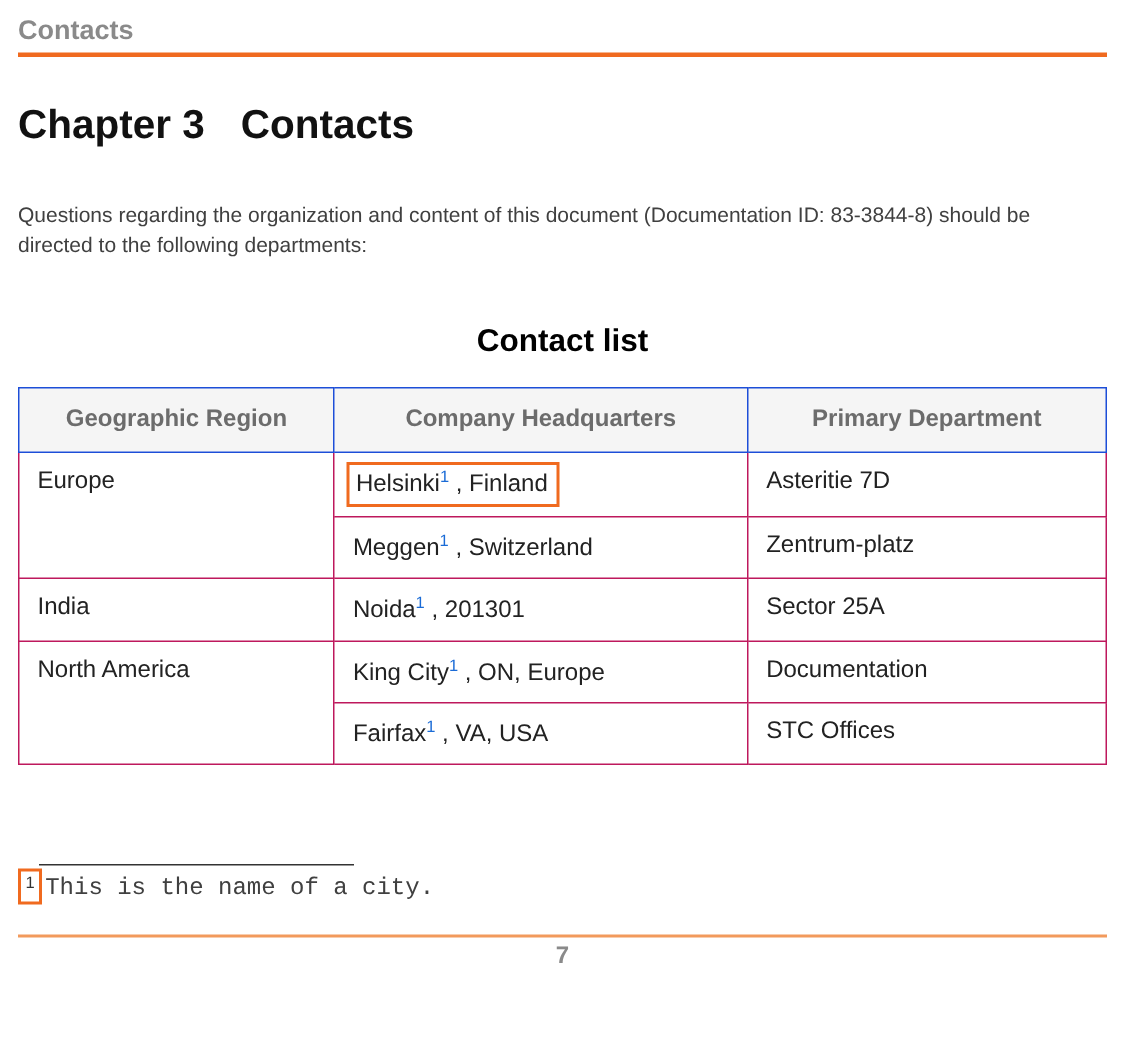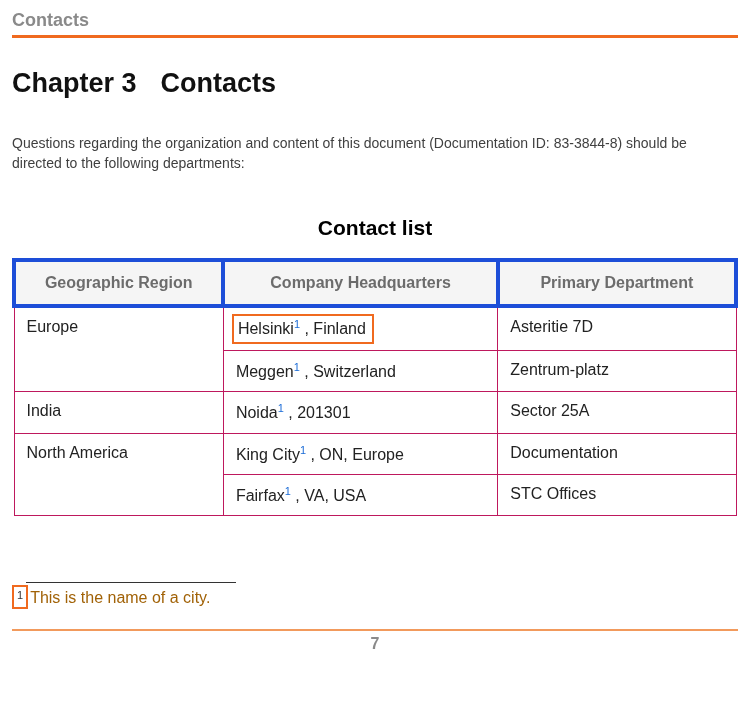--- a/index.html
+++ b/index.html
@@ -52,21 +52,21 @@
     width: 100%;
     table-layout: fixed;
   }
   table.contact th {
     background: #f5f5f5;
     color: #6c6c6c;
     font-weight: 700;
     font-size: 16px;
     text-align: center;
     padding: 12px 3px;
-    border: 4px solid #1d4ed8;
+    border: 1px solid #1d4ed8;
   }
   table.contact td {
     border: 1px solid #be185d;
     padding: 10px 12px;
     font-size: 16px;
     color: #222;
     vertical-align: top;
   }
   .sup {
     color: #1a6bd6;
@@ -97,22 +97,23 @@
   .fn-marker {
     display: inline-block;
     border: 2px solid #f06a1f;
     font-size: 11px;
     line-height: 1;
     padding: 3px 3px 6px 3px;
     color: #333;
     margin-right: 2px;
   }
   .fn-text {
-    color: #a16207;
+    color: #404040;
     padding-top: 4px;
+    font-family: Liberation Mono, monospace;
   }
   .foot-area {
     margin-top: 20px;
   }
   .foot-rule {
     height: 2px;
     background: #f29a5c;
   }
   .page-number {
     text-align: center;

